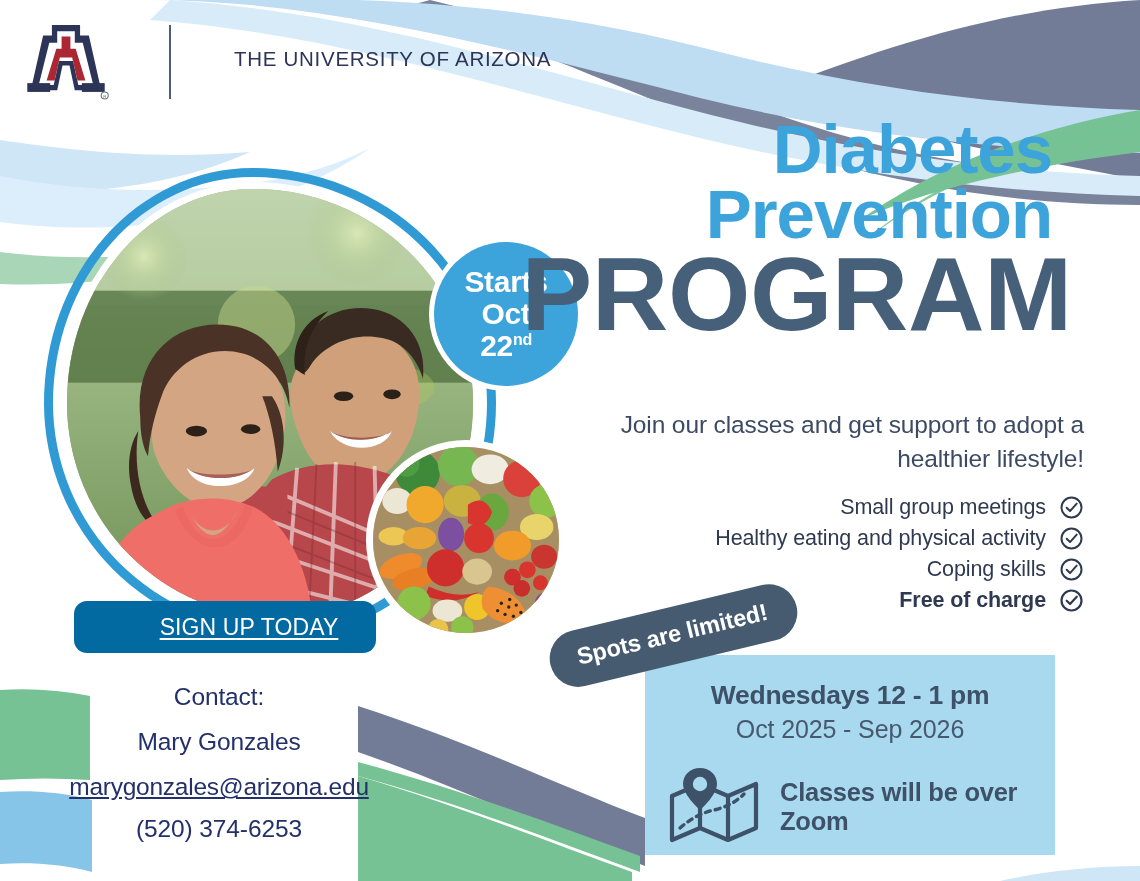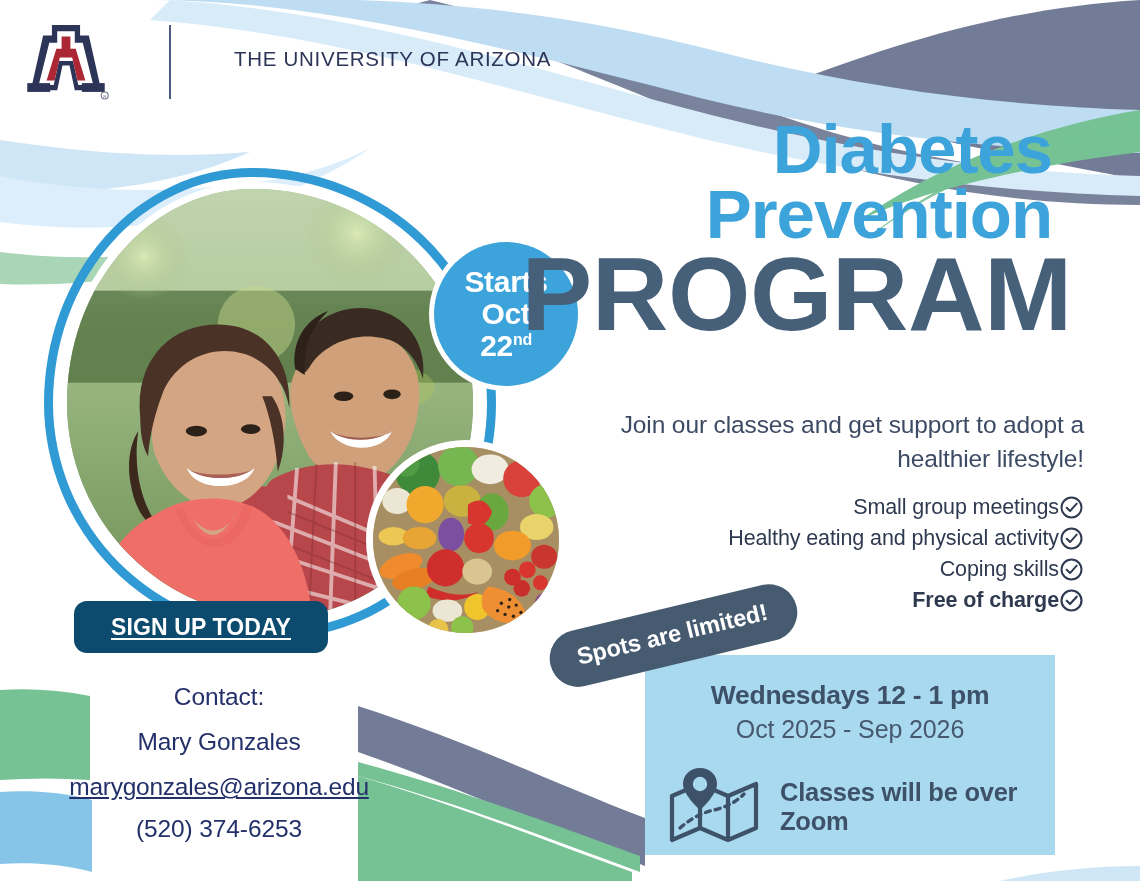--- a/index.html
+++ b/index.html
@@ -68,24 +68,24 @@
   #food-circle{
     position:absolute;left:366px;top:440px;width:200px;height:200px;border-radius:50%;
     overflow:hidden;border:7px solid #ffffff;box-sizing:border-box;z-index:4;
     background:#d8c48a;
   }
   #food-circle svg{display:block;width:100%;height:100%;}
 
   
   #signup-btn{
     position:absolute;left:74px;top:601px;width:254px;height:52px;border-radius:13px;
-    background:#0c4a6e;color:#ffffff;z-index:6;border:none;cursor:pointer;
+    background:#0369a1;color:#ffffff;z-index:6;border:none;cursor:pointer;
     font-family:"Liberation Sans", sans-serif;
-    font-size:23px;font-weight:700;letter-spacing:.005em;
-    display:flex;align-items:center;justify-content:center;
+    font-size:23px;font-weight:400;letter-spacing:.005em;
+    display:flex;align-items:center;justify-content:center;padding-left:48px;
   }
   #signup-btn span{text-decoration:underline;text-underline-offset:3px;}
 
   
   #contact{
     position:absolute;left:24px;top:678px;width:390px;text-align:center;z-index:6;
     color:#23306a;line-height:1.52;
   }
   #contact .c-line{font-size:24.5px;display:block;margin-bottom:8px;letter-spacing:-0.005em;}
   #contact .c-email{font-size:24.5px;display:block;margin-bottom:4px;text-decoration:underline;text-underline-offset:2px;letter-spacing:-0.01em;}
@@ -105,21 +105,21 @@
     letter-spacing:-0.005em;transform:scaleX(1.02);transform-origin:right center;
   }
 
   #tagline{
     position:absolute;right:56px;top:408px;width:532px;text-align:right;z-index:6;
     color:#3c4a63;font-size:24.5px;line-height:1.38;letter-spacing:-0.005em;
   }
 
   #benefits{position:absolute;right:56px;top:495px;width:540px;z-index:6;}
   .benefit{
-    display:flex;align-items:center;justify-content:flex-end;
+    display:flex;align-items:center;justify-content:flex-end;gap:13px;
     margin-bottom:6px;color:#2f3a50;font-size:21.5px;letter-spacing:-0.005em;
   }
   .benefit.bold{font-weight:700;}
   .benefit .chk{width:25px;height:25px;flex:none;display:block;}
 
   
   #spots-badge{
     position:absolute;left:547px;top:607px;z-index:8;
     background:#475b70;color:#ffffff;border-radius:30px;
     padding:14px 30px 16px 28px;

